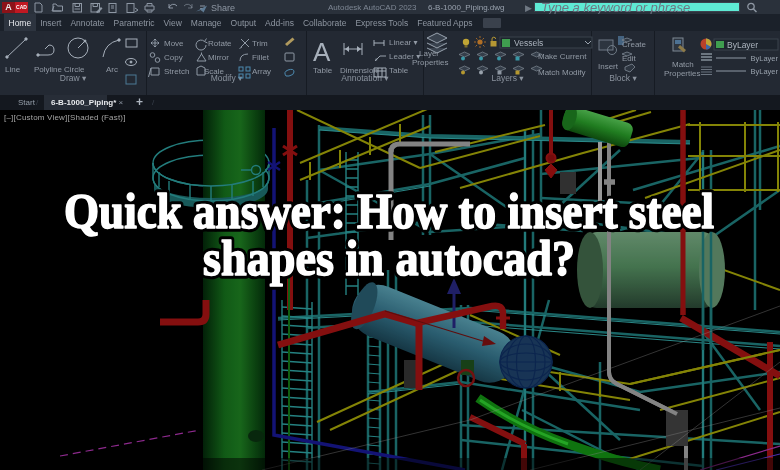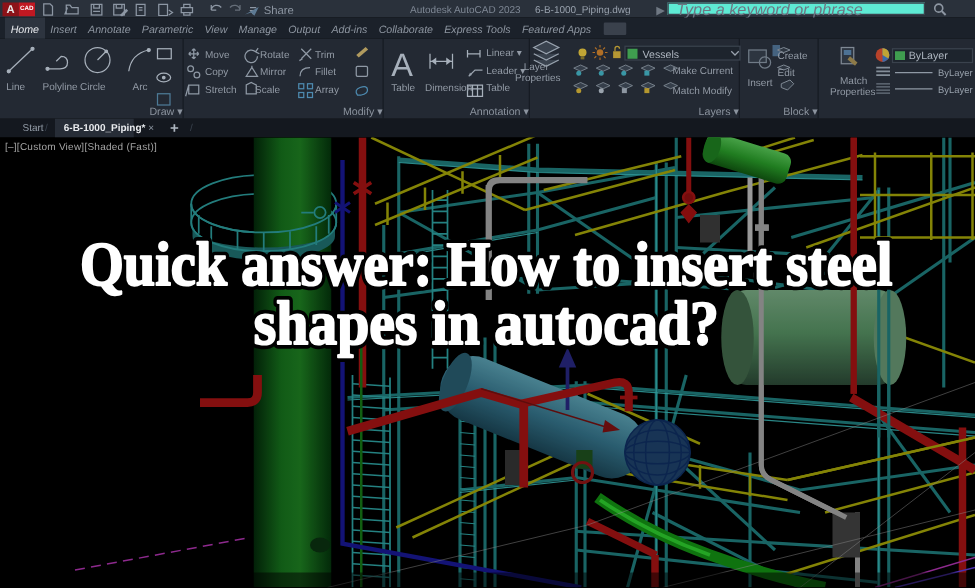--- a/index.html
+++ b/index.html
@@ -12,27 +12,27 @@
   .acadA{width:13px;height:11px;background:#8c1218;color:#e8e8e8;font-weight:bold;
          font-size:9px;text-align:center;line-height:11px;}
   .acadB{width:13px;height:11px;background:#c01822;color:#fff;font-weight:bold;
          font-size:5px;text-align:center;line-height:11px;}
   .ttext{position:absolute;top:3px;font-size:9px;color:#7e8794;}
   .search{position:absolute;left:534px;top:2px;width:206px;height:10px;background:#5eead4;
           border:1px solid #3a424d;color:#6e7784;font-style:italic;font-size:13px;
           line-height:9px;padding-left:6px;}
   
   .tabrow{position:absolute;left:0;top:14px;width:780px;height:17px;background:#1b212a;
-          display:flex;align-items:center;color:#8e96a1;font-size:8.5px;font-style:italic;}
+          display:flex;align-items:center;color:#8e96a1;font-size:8.5px;}
   .rtab{padding:0 4.5px;height:17px;line-height:18px;white-space:nowrap;}
   .rtab.act{background:#2d343f;color:#e8eaee;}
   
   .ribbon{position:absolute;left:0;top:31px;width:780px;height:64px;background:#232933;}
   .panel{position:absolute;top:0;height:64px;border-right:1px solid #161b23;}
-  .ptitle{position:absolute;bottom:1px;width:100%;text-align:right;color:#8b939e;
+  .ptitle{position:absolute;bottom:12px;width:100%;text-align:center;color:#8b939e;
           font-size:8.5px;}
   .lbl{position:absolute;color:#929aa5;font-size:8px;text-align:center;}
   
   .filetabs{position:absolute;left:0;top:95px;width:780px;height:15px;background:#14181f;}
   .ftab{position:absolute;top:0;height:15px;font-size:8px;color:#949dA8;line-height:15px;}
   .ftab.act{background:#272d37;color:#e9ebee;font-weight:bold;}
   
   .viewport{position:absolute;left:0;top:110px;width:780px;height:360px;background:#000;}
   .vplabel{position:absolute;left:4px;top:3px;font-size:8px;color:#a5a5a5;letter-spacing:0.2px;}
 </style>

